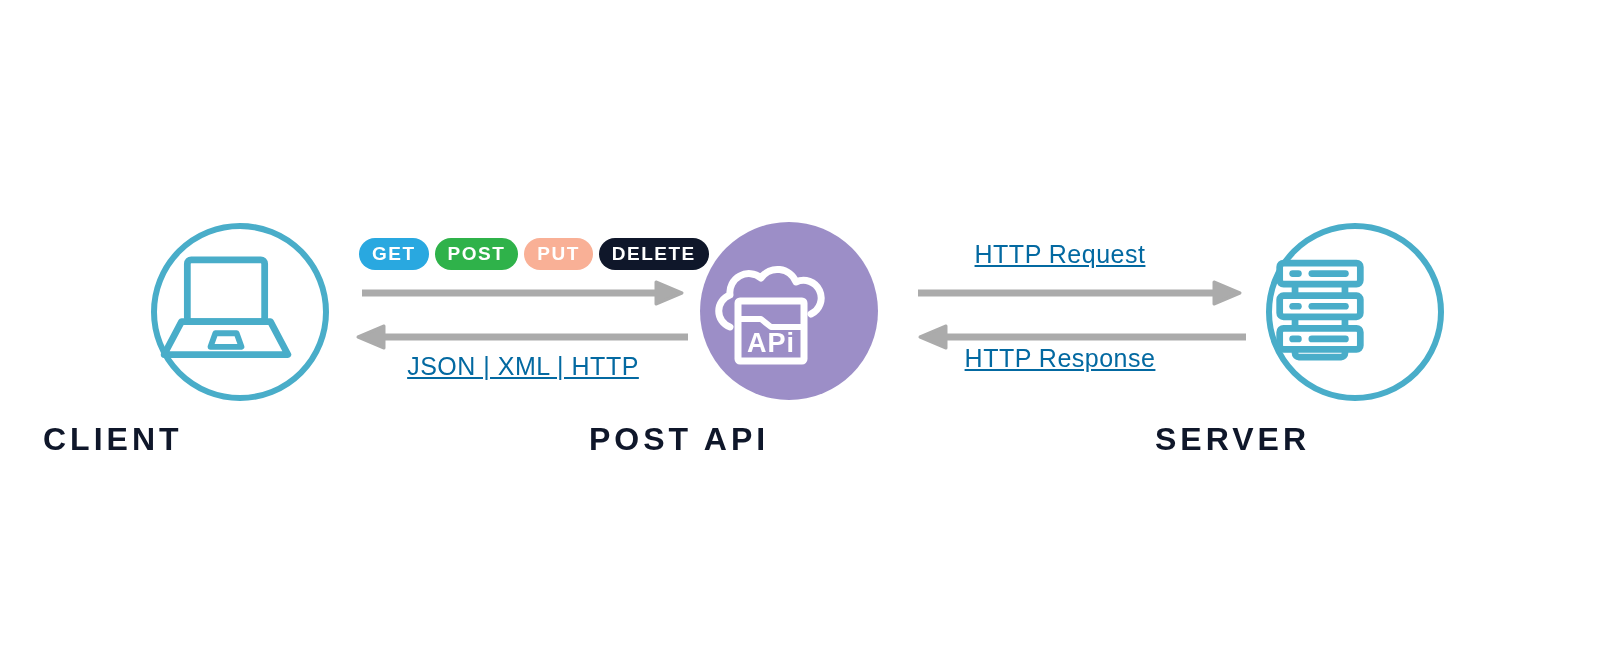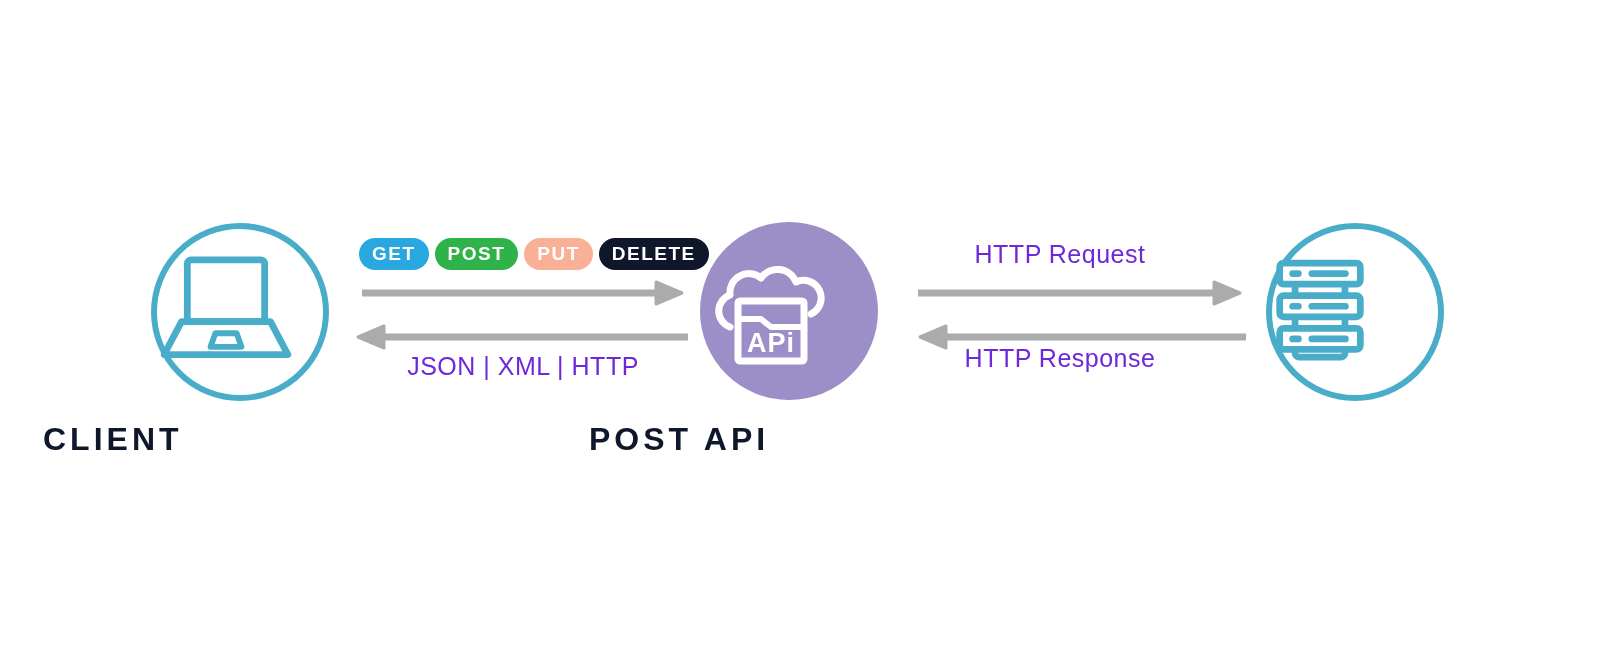--- a/index.html
+++ b/index.html
@@ -51,22 +51,23 @@
   .arrow-svg{position:absolute;overflow:visible;}
   .arrow-line{stroke:#ABABAB;stroke-width:7;stroke-linecap:butt;}
   .arrow-head{fill:#ABABAB;stroke:#ABABAB;stroke-width:3;stroke-linejoin:round;}
   
   .flow-label{
     position:absolute;
     width:400px;
     text-align:center;
     font-size:25px;
     font-weight:500;
-    color:#6d28d9;
+    color:#0369a1;
     letter-spacing:0.5px;
+    text-decoration:underline;
   }
   
   .teal-stroke{stroke:#49ADC9;fill:#ffffff;stroke-width:7;stroke-linejoin:round;}
   .teal-fill{fill:#49ADC9;stroke:none;}
   .white-stroke{stroke:#ffffff;fill:none;stroke-width:7;stroke-linejoin:round;stroke-linecap:round;}
   .api-box{stroke:#ffffff;fill:#9C8EC7;stroke-width:7;stroke-linejoin:round;}
   .api-text{
     fill:#ffffff;
     font-family:"Liberation Sans", sans-serif;
     font-weight:bold;
@@ -129,14 +130,15 @@
       <rect class="teal-stroke" x="8" y="38" width="84" height="22" rx="4"></rect>
       <rect class="teal-stroke" x="8" y="72" width="84" height="22" rx="4"></rect>
       <rect class="teal-fill" x="18" y="11.5" width="13" height="7" rx="3.5"></rect>
       <rect class="teal-fill" x="38" y="11.5" width="42" height="7" rx="3.5"></rect>
       <rect class="teal-fill" x="18" y="45.5" width="13" height="7" rx="3.5"></rect>
       <rect class="teal-fill" x="38" y="45.5" width="42" height="7" rx="3.5"></rect>
       <rect class="teal-fill" x="18" y="79.5" width="13" height="7" rx="3.5"></rect>
       <rect class="teal-fill" x="38" y="79.5" width="42" height="7" rx="3.5"></rect>
     </svg>
   </div>
+  <div class="node-label" style="left:1155px;">SERVER</div>
 
 </div>
 
 </body></html>

